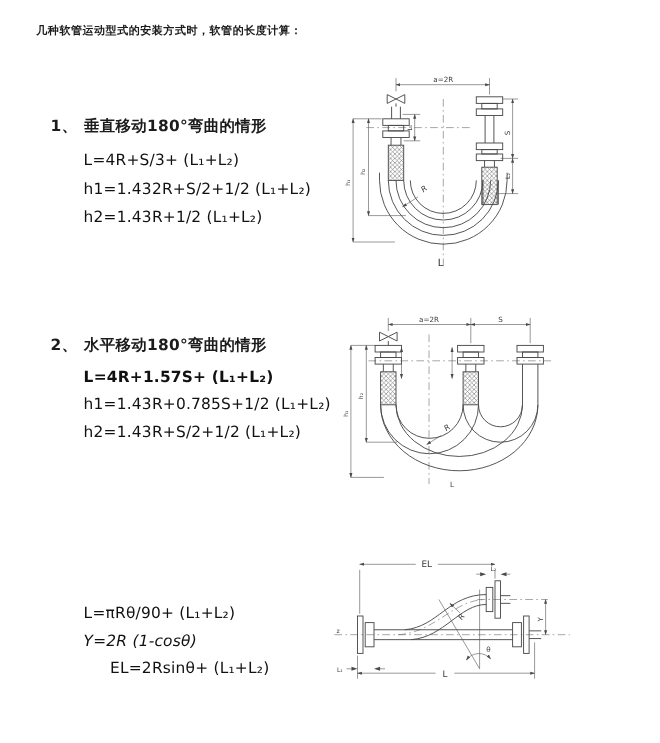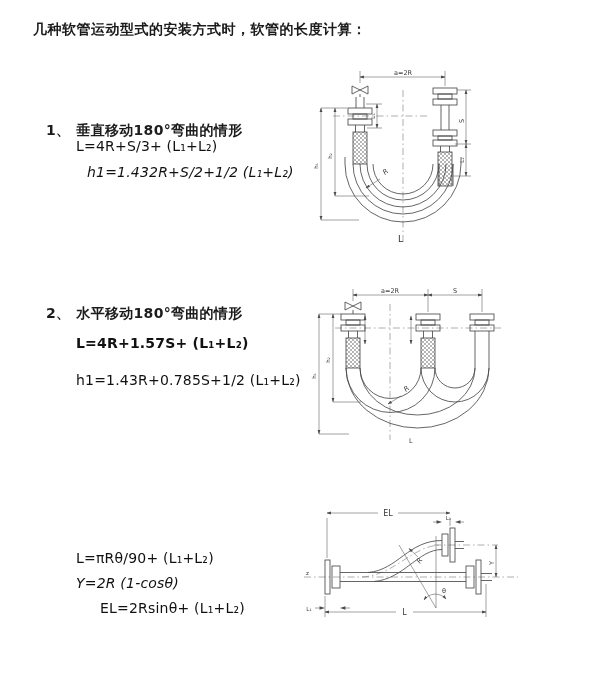--- a/index.html
+++ b/index.html
@@ -1,18 +1,18 @@
 <!DOCTYPE html>
 <html><head>
 <meta charset="utf-8">
 <style>
   html,body{margin:0;padding:0;background:#fff;}
   .page{position:relative;width:600px;height:675px;background:#ffffff;overflow:hidden;
         font-family:"DejaVu Sans","Liberation Sans",sans-serif;color:#1c1c1c;}
-  .title{position:absolute;left:33px;top:21px;font-size:14px;font-weight:600;letter-spacing:.5px;white-space:nowrap;}
+  .title{position:absolute;left:33px;top:21px;font-size:10px;font-weight:600;letter-spacing:.5px;white-space:nowrap;}
   .sec-head{position:absolute;font-size:14px;font-weight:600;white-space:nowrap;letter-spacing:.3px;}
   .sec-head .num{margin-right:6px;}
   .formula{position:absolute;font-size:14px;font-weight:500;white-space:nowrap;letter-spacing:.2px;color:#111;}
   svg{position:absolute;overflow:visible;}
   svg text{font-family:"DejaVu Sans","Liberation Sans",sans-serif;fill:#3a3a3a;}
   .obj{stroke:#4a4a4a;stroke-width:.85;fill:none;}
   .dim{stroke:#555;stroke-width:.55;fill:none;}
   .cl{stroke:#6a6a6a;stroke-width:.55;fill:none;stroke-dasharray:7 3 1.5 3;}
   .lbl{font-size:6.5px;}
   .lbl-big{font-size:9px;fill:#2e2e2e;}
@@ -31,25 +31,26 @@
       </marker>
       <pattern id="hatchp" width="4" height="4" patternUnits="userSpaceOnUse">
         <rect width="4" height="4" fill="#ffffff"></rect>
         <path d="M0,0 l4,4 M4,0 l-4,4" stroke="#777" stroke-width=".55"></path>
       </pattern>
     </defs>
   </svg>
 
   <div class="title">几种软管运动型式的安装方式时，软管的长度计算：</div>
 
-  <div class="sec-head" style="left:46px;top:106px;margin-top:16px;">
+  <div class="sec-head" style="left:46px;top:106px;">
     <span class="num">1、</span><span>垂直移动180°弯曲的情形</span>
   </div>
   <div class="formula" style="left:76px;top:138px;">L=4R+S/3+ (L₁+L₂)</div>
-  <div class="formula" style="left:87px;top:164px;font-style:italic;">h1=1.432R+S/2+1/2 (L₁+L₂)</div>
+  <div class="formula" style="left:76px;top:164px;">h1=1.432R+S/2+1/2 (L₁+L₂)</div>
+  <div class="formula" style="left:76px;top:190px;">h2=1.43R+1/2 (L₁+L₂)</div>
 
   <svg style="left:303px;top:64px;" width="222" height="196" viewBox="0 0 222 196">
 
     <g>
       <path class="cl" d="M100,26 V178"></path>
       <path class="cl" d="M30,52 H126"></path>
     </g>
 
     <g>
       <path class="obj" d="M49,22 L57,26 L49,30 Z M65,22 L57,26 L65,30 Z"></path>
@@ -110,21 +111,22 @@
       <text class="it" transform="translate(82,111) rotate(-38)">R</text>
 
       <text class="lbl-big" x="95" y="178">L</text>
     </g>
   </svg>
 
   <div class="sec-head" style="left:46px;top:305px;">
     <span class="num">2、</span><span>水平移动180°弯曲的情形</span>
   </div>
   <div class="formula" style="left:76px;top:335px;font-weight:bold;">L=4R+1.57S+ (L₁+L₂)</div>
-  <div class="formula" style="left:76px;top:360px;margin-top:12px;">h1=1.43R+0.785S+1/2 (L₁+L₂)</div>
+  <div class="formula" style="left:76px;top:360px;">h1=1.43R+0.785S+1/2 (L₁+L₂)</div>
+  <div class="formula" style="left:76px;top:385px;">h2=1.43R+S/2+1/2 (L₁+L₂)</div>
 
   <svg style="left:303px;top:282px;" width="238" height="176" viewBox="0 0 238 176">
     <g>
       <path class="cl" d="M87,22 V158"></path>
       <path class="cl" d="M32,46 H198"></path>
     </g>
     <g>
       <path class="obj" d="M42,20 L50,24 L42,28 Z M58,20 L50,24 L58,28 Z"></path>
       <path class="obj" d="M50,28 V32"></path>
     </g>

